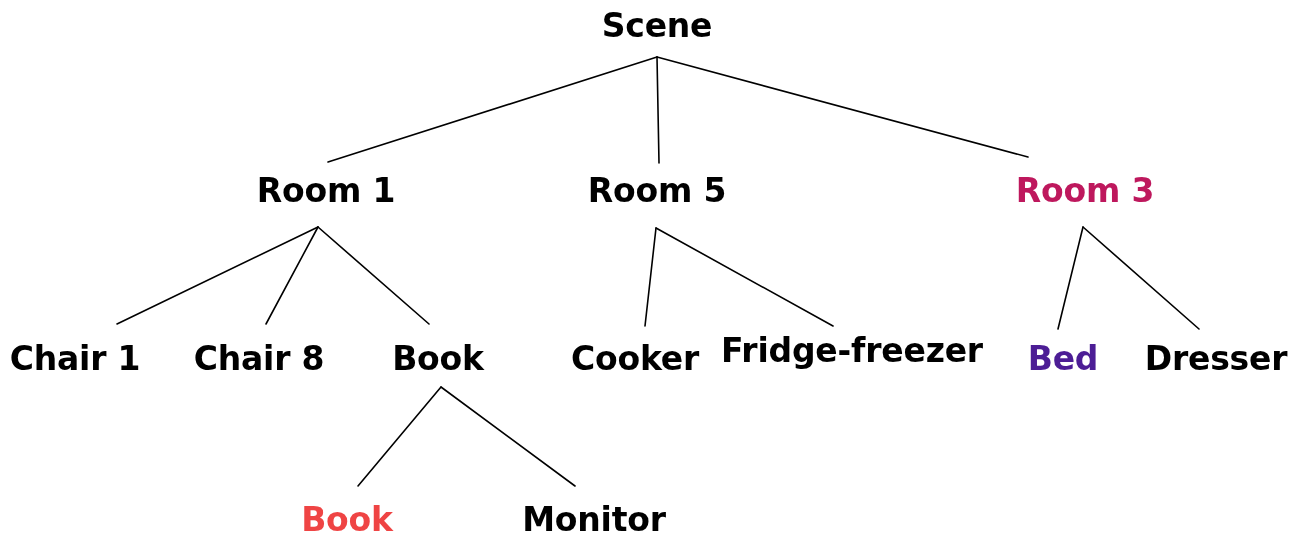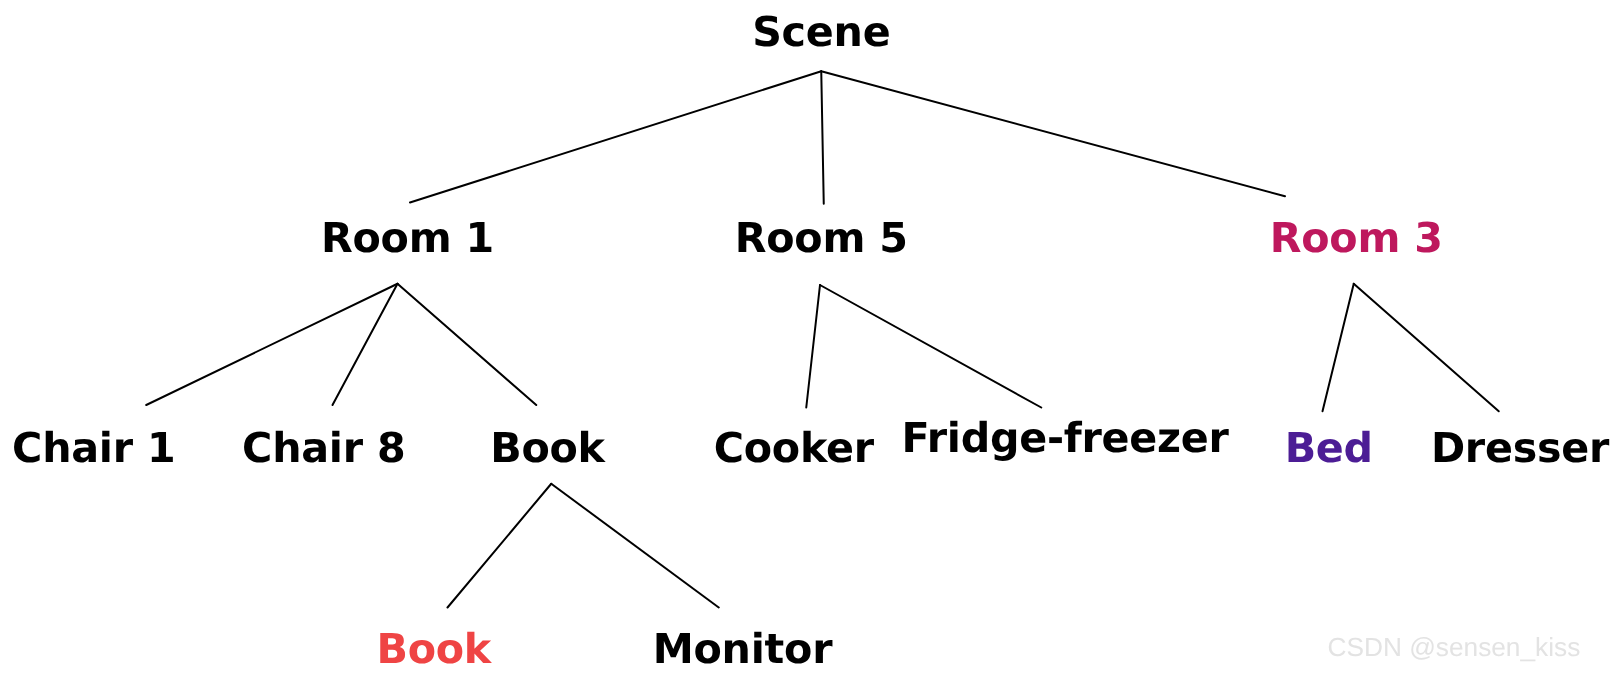--- a/index.html
+++ b/index.html
@@ -86,15 +86,14 @@
       <div class="node-label" style="left: 259px; top: 358px; color: rgb(0, 0, 0);">Chair 8</div>
       <div class="node-label" style="left: 438px; top: 358px; color: rgb(0, 0, 0);">Book</div>
       <div class="node-label" style="left: 635px; top: 358px; color: rgb(0, 0, 0);">Cooker</div>
       <div class="node-label" style="left: 852px; top: 350px; color: rgb(0, 0, 0);">Fridge-freezer</div>
       <div class="node-label" style="left: 1063px; top: 358px; color: #4c1d95;">Bed</div>
       <div class="node-label" style="left: 1216px; top: 358px; color: rgb(0, 0, 0);">Dresser</div>
       <div class="node-label" style="left: 347px; top: 519px; color: #ef4444;">Book</div>
       <div class="node-label" style="left: 594px; top: 519px; color: rgb(0, 0, 0);">Monitor</div>
     </div>
 
-  <div id="watermark">CSDN @sensen_kiss</div>
 
 </div>
 
 </body></html>

